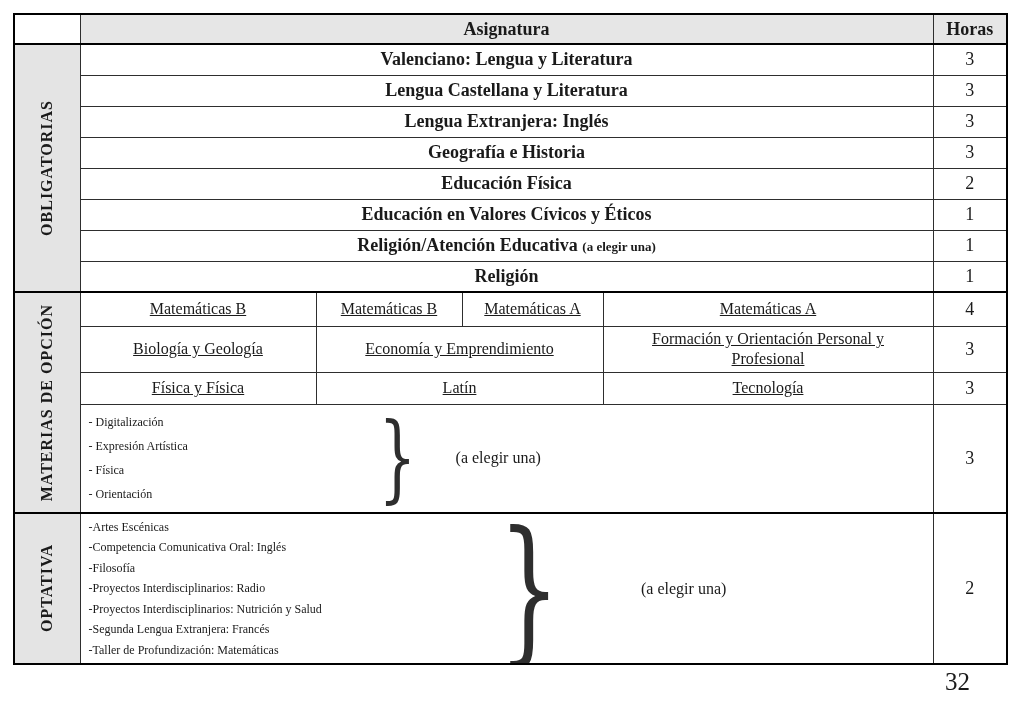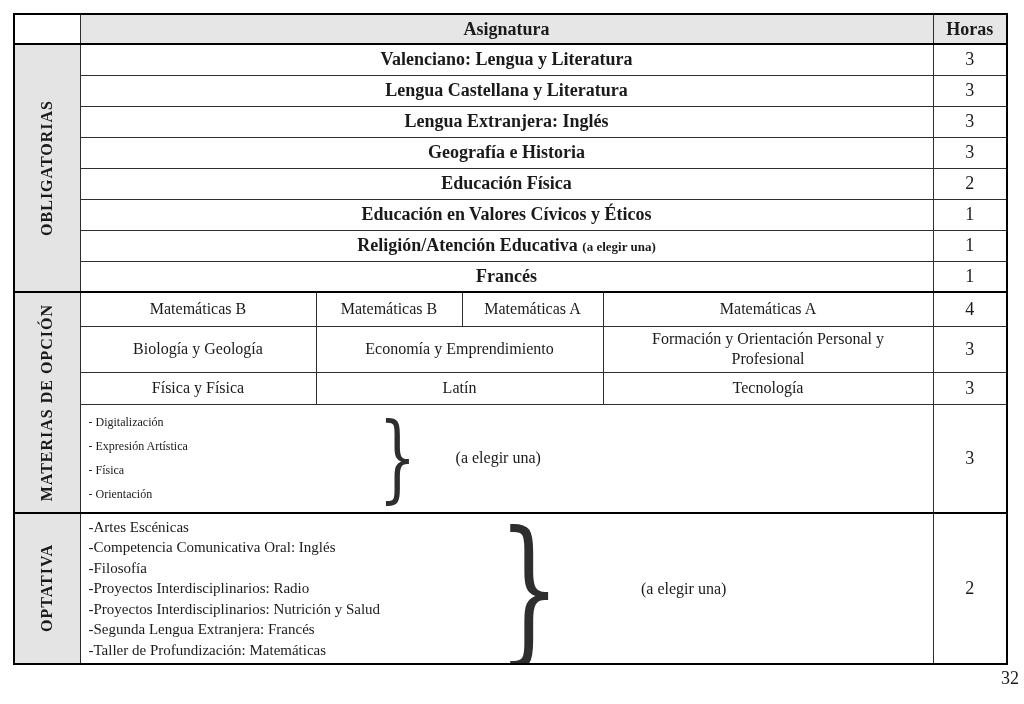--- a/index.html
+++ b/index.html
@@ -40,30 +40,30 @@
     writing-mode: vertical-rl;
     transform: rotate(180deg);
     margin: 0 auto;
     font-weight: bold;
     font-size: 16px;
     letter-spacing: 1px;
     white-space: nowrap;
   }
 
   .subject-cell { font-size: 18px; font-weight: bold; }
-  .opt-cell { font-size: 16px; line-height: 1.25; padding: 2px 14px; }
+  .opt-cell { font-size: 16px; line-height: 1.25; padding: 2px 14px; text-decoration: underline; }
   .hours-cell { font-size: 18px; }
 
   .small-note { font-size: 13px; }
 
   .list-cell { padding: 2px 0 2px 8px; text-align: left; }
   .list-flex { display: flex; align-items: center; }
   ul.plain-list { list-style: none; }
   .materias-list { width: 278px; font-size: 12px; line-height: 24px; }
-  .optativa-list { width: 390px; font-size: 15px; line-height: 20.5px; }
+  .optativa-list { width: 390px; font-size: 12px; line-height: 20.5px; }
   ul.plain-list li { white-space: nowrap; }
 
   .brace-glyph {
     display: block;
     font-family: "DejaVu Serif", "Liberation Serif", serif;
     font-weight: normal;
     line-height: 0.85;
     transform: scaleX(0.62);
     color: #2e2e2e;
   }
@@ -71,22 +71,22 @@
   .brace-optativa { font-size: 158px; }
 
   .choose-note { font-size: 16px; white-space: nowrap; }
   .note-materias { margin-left: 28px; }
   .note-optativa { margin-left: 62px; }
 
   .total-hours {
     position: absolute;
     left: 945px; top: 668px;
     width: 74px;
-    text-align: right;
-    font-size: 18px;
+    text-align: left;
+    font-size: 25px;
   }
 </style>
 </head>
 <body>
 
 <div class="page">
   <table class="curriculum">
     <colgroup>
       <col style="width:66px">
         <col style="width:236px">
@@ -131,21 +131,21 @@
       <td class="hours-cell">1</td>
     </tr>
     <tr style="height:31px">
       <td class="subject-cell" colspan="4">
         <span>Religión/Atención Educativa</span>
         <span class="small-note">(a elegir una)</span>
       </td>
       <td class="hours-cell">1</td>
     </tr>
     <tr style="height:31px">
-      <td class="subject-cell" colspan="4">Francés</td>
+      <td class="subject-cell" colspan="4">Religión</td>
       <td class="hours-cell">1</td>
     </tr>
 
     <tr class="sep-top" style="height:34px">
       <td class="group-cell" rowspan="4">
         <div class="vert-label">MATERIAS DE OPCIÓN</div>
       </td>
       <td class="opt-cell">Matemáticas B</td>
       <td class="opt-cell">Matemáticas B</td>
       <td class="opt-cell">Matemáticas A</td>

